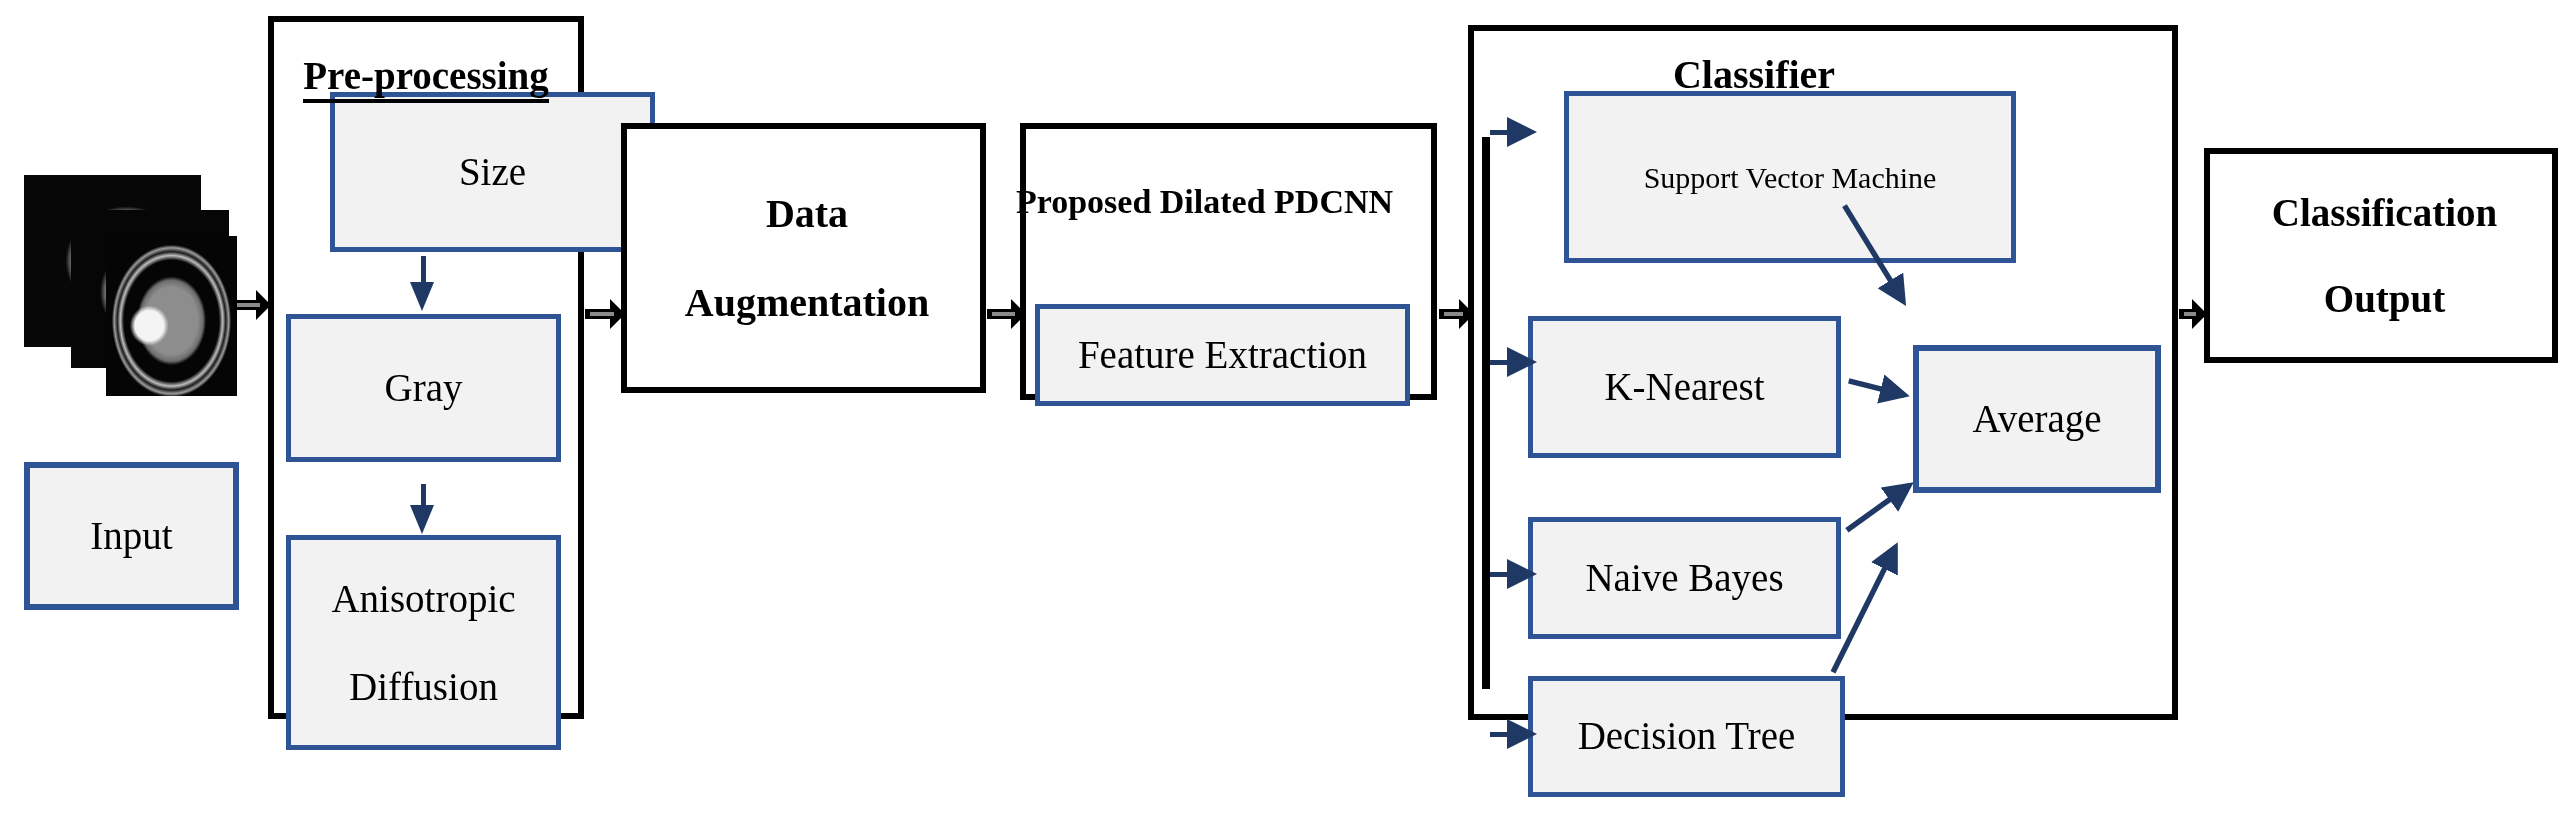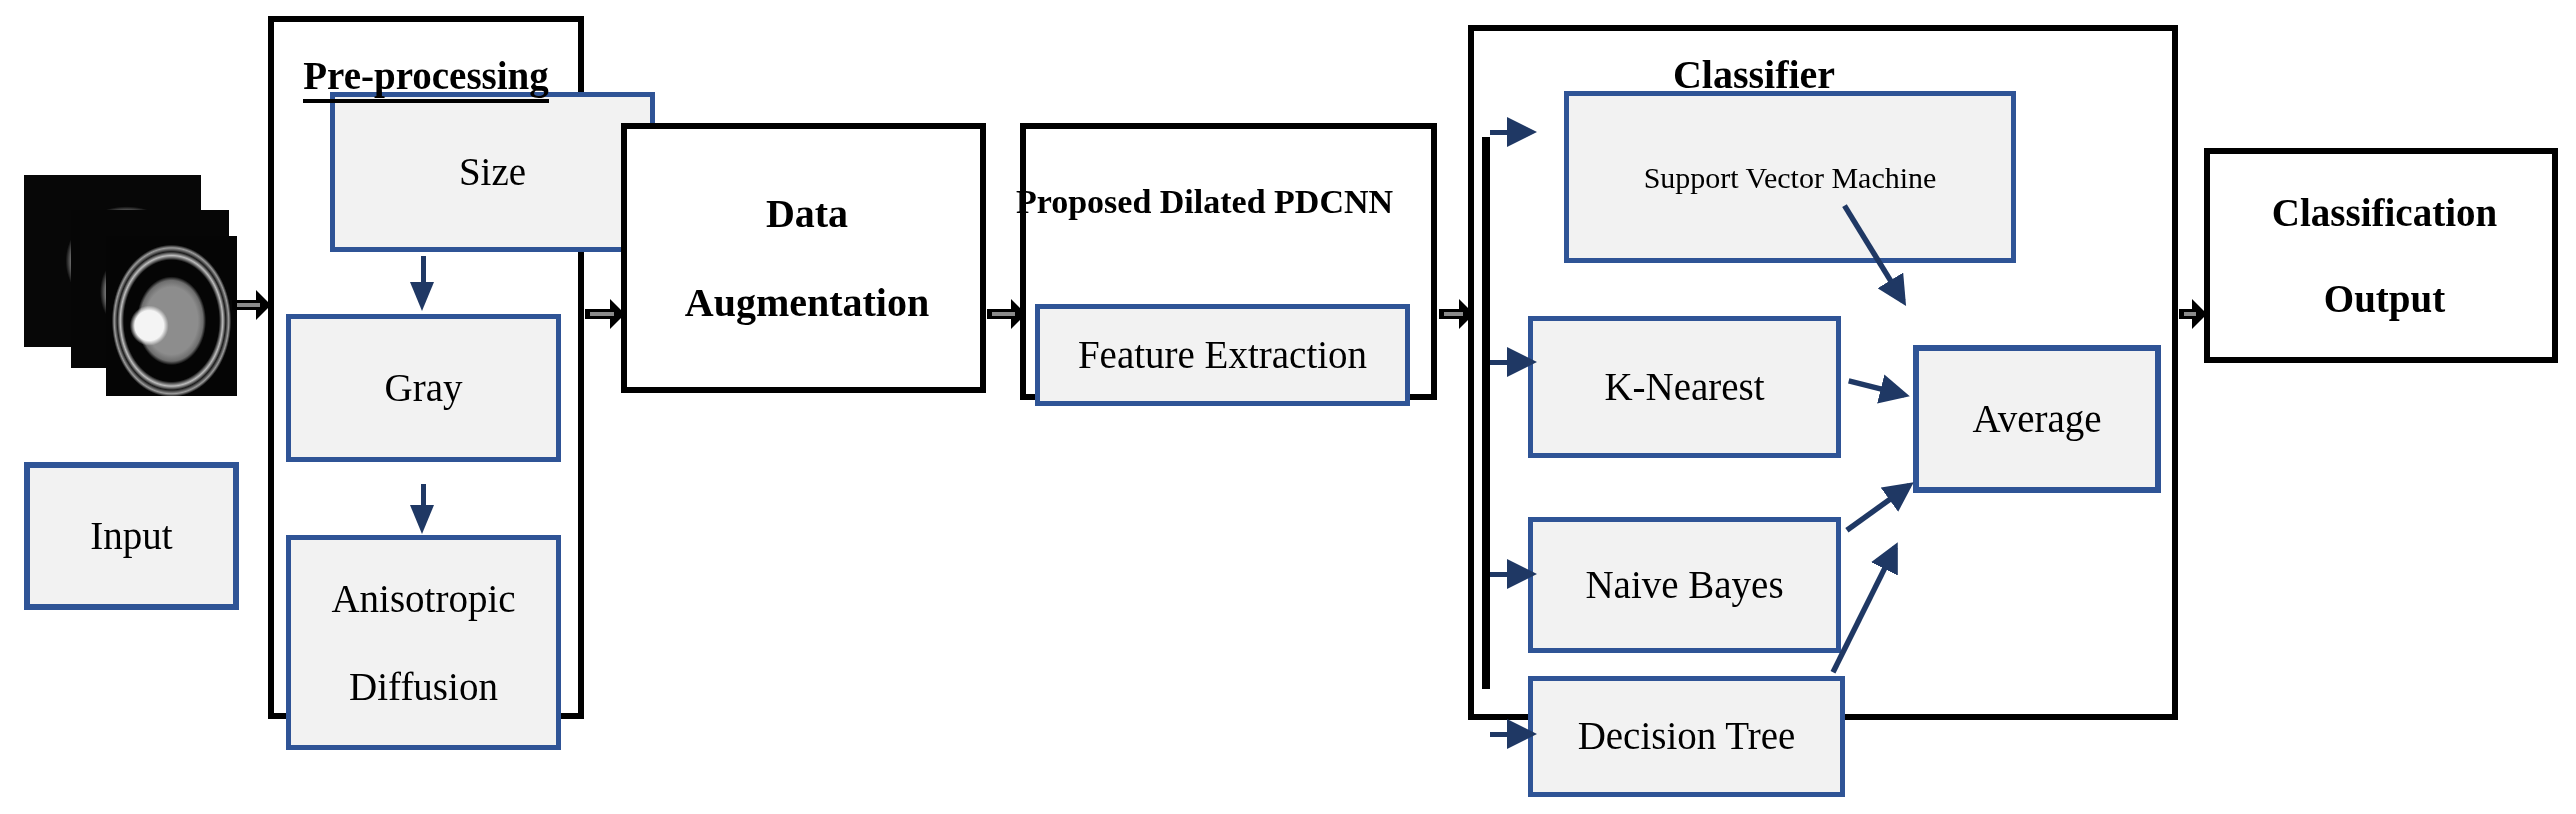--- a/index.html
+++ b/index.html
@@ -152,21 +152,21 @@
   <div class="fhead" style="left:1507px;top:719px;"></div>
 
   <div class="box blue-box" style="left:1528px;top:91px;width:452px;height:172px;margin-left:36px;">
     <span class="lbl lbl-sm">Support Vector Machine</span>
   </div>
 
   <div class="box blue-box" style="left:1528px;top:316px;width:313px;height:142px;">
     <span class="lbl">K-Nearest</span>
   </div>
 
-  <div class="box blue-box" style="left:1528px;top:517px;width:313px;height:136px;">
+  <div class="box blue-box" style="left:1528px;top:517px;width:313px;height:122px;">
     <span class="lbl">Naive Bayes</span>
   </div>
 
   <div class="box blue-box" style="left:1528px;top:676px;width:317px;height:121px;">
     <span class="lbl">Decision Tree</span>
   </div>
 
   <div class="box blue-box" style="left:1913px;top:345px;width:248px;height:148px;border-width:6px;">
     <span class="lbl">Average</span>
   </div>

